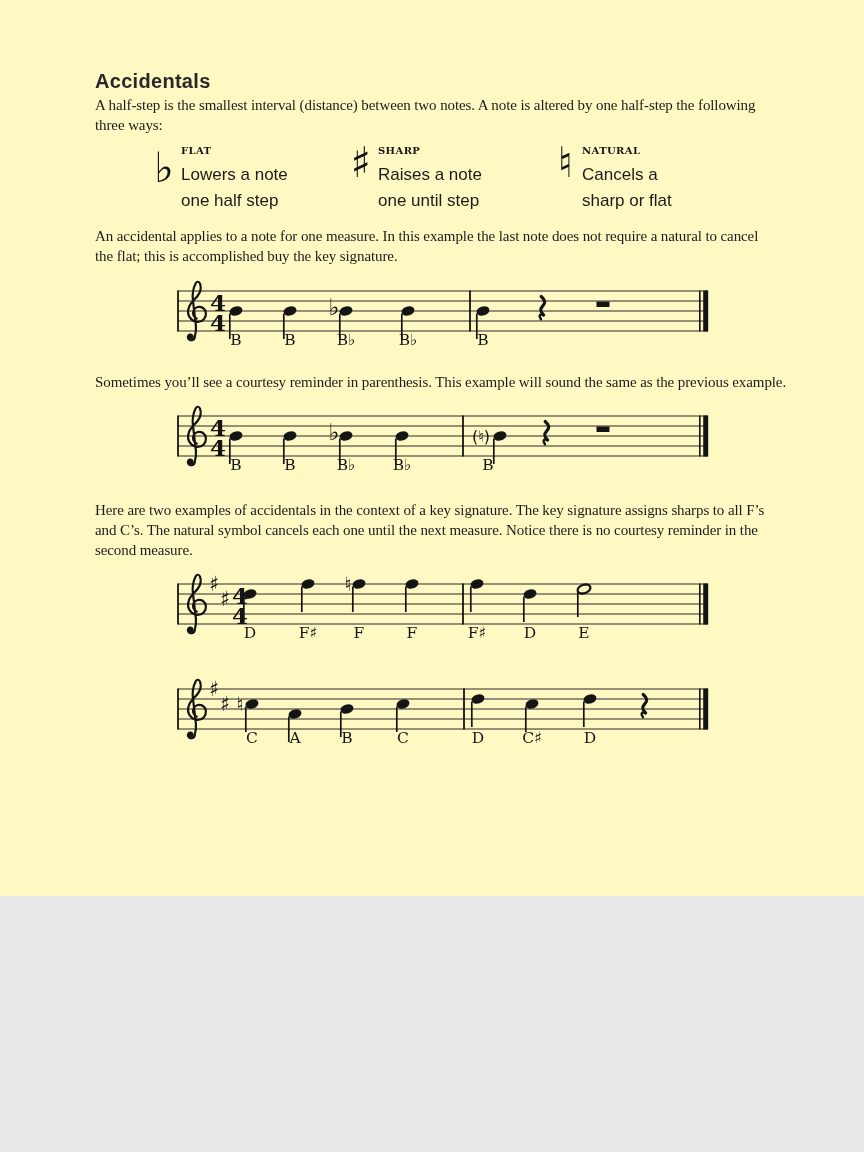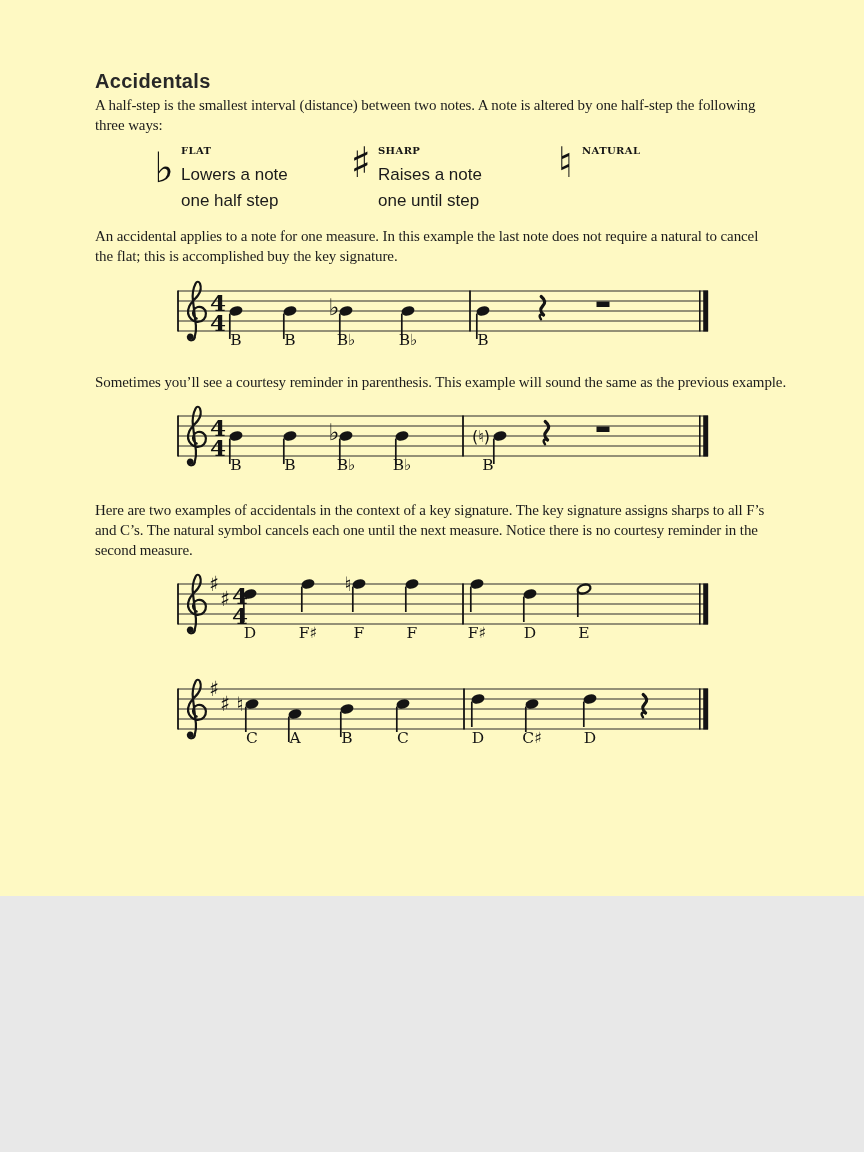--- a/index.html
+++ b/index.html
@@ -71,20 +71,22 @@
         <div class="body">
           <span class="name">SHARP</span>
           <span class="desc">Raises a note
 one until step</span>
         </div>
       </div>
       <div class="def def3">
         <span class="glyph">♮</span>
         <div class="body">
           <span class="name">NATURAL</span>
+          <span class="desc">Cancels a
+sharp or flat</span>
         </div>
       </div>
     </div>
 
   <p class="para para-measure">An accidental applies to a note for one measure. In this example the last note does not require a natural to cancel
 the flat; this is accomplished buy the key signature.</p>
 
   <p class="para para-courtesy">Sometimes you’ll see a courtesy reminder in parenthesis. This example will sound the same as the previous example.</p>
 
   <p class="para para-keysig">Here are two examples of accidentals in the context of a key signature. The key signature assigns sharps to all F’s

